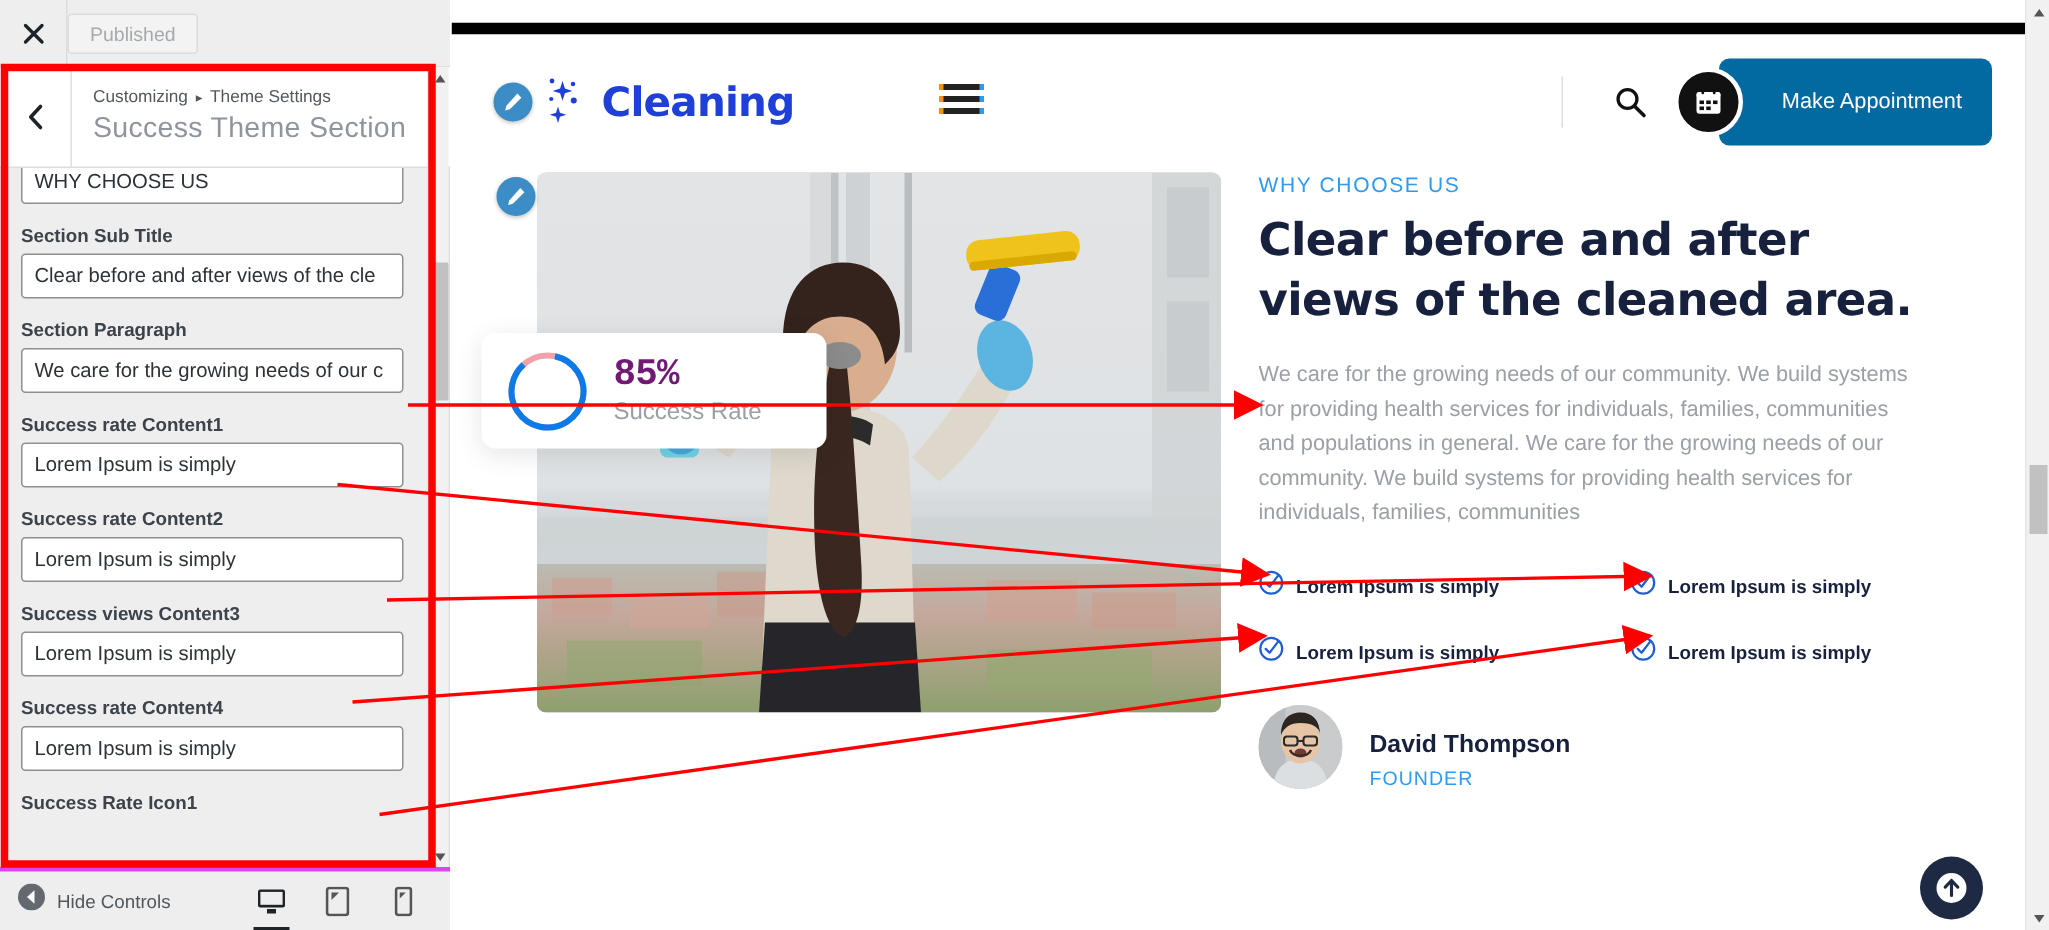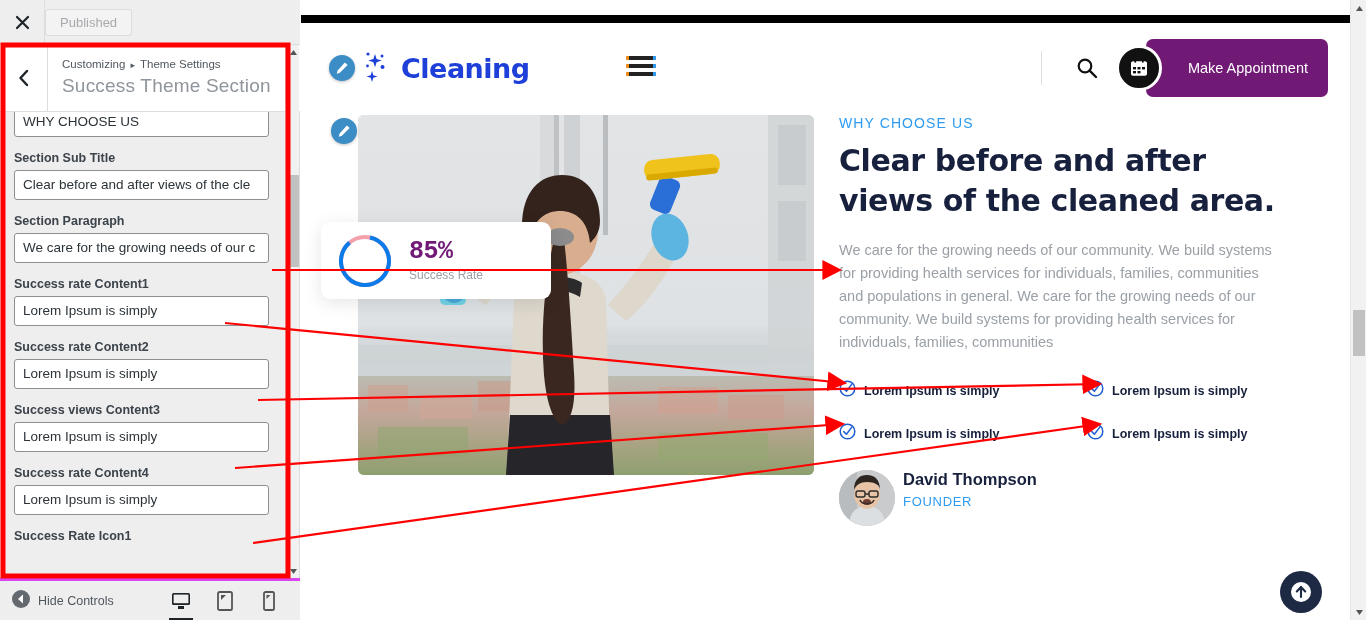--- a/index.html
+++ b/index.html
@@ -136,21 +136,21 @@
   .brand-text {
     font-size: 27px; font-weight: bold; color: #1e3fd8;
     letter-spacing: -0.5px; font-family: "DejaVu Sans", sans-serif;
   }
   .hamburger { margin-left: 96px; cursor: pointer; }
   .hdr-right { margin-left: auto; display:flex; align-items:center; }
   .hdr-divider { width: 1px; height: 34px; background: #dfdfdf; margin-right: 34px; }
   .search-btn { cursor:pointer; display:flex; align-items:center; }
   .appt-wrap { position: relative; margin-left: 48px; margin-right: 22px; height: 58px; display:flex; align-items:center;}
   .appt-btn {
-    background: #701a75; color: #fff; border: none; border-radius: 7px;
+    background: #0369a1; color: #fff; border: none; border-radius: 7px;
     height: 58px; padding: 0 20px 0 42px;
     font-size: 14.5px; font-family: "Liberation Sans", sans-serif;
     cursor: pointer; display: flex; align-items: center;
   }
   .appt-icon {
     position: absolute; left: -30px; top: 50%; transform: translateY(-50%);
     width: 46px; height: 46px; border-radius: 50%;
     background: #111; display:flex; align-items:center; justify-content:center;
     border: 3px solid #fff;
   }
@@ -169,21 +169,21 @@
   }
   .photo-svg { display:block; width:456px; height:360px; }
 
   .rate-card {
     position: absolute; left: 20px; top: 207px;
     width: 230px; height: 77px; background:#fff; border-radius: 9px;
     display:flex; align-items:center; padding-left: 16px; gap: 16px;
     box-shadow: 0 4px 18px rgba(0,0,0,.10);
   }
   .rate-num { font-size: 25px; font-weight: bold; color: #701a75; letter-spacing:-.5px; line-height:1; font-family:Liberation Mono, monospace;}
-  .rate-lbl { font-size: 12px; color: #9aa0a6; margin-top: 4px; }
+  .rate-lbl { font-size: 16px; color: #9aa0a6; margin-top: 4px; }
 
   .right-col { position: absolute; left: 538px; top: 100px; width: 470px; }
   .eyebrow {
     font-size: 14px; color: #2e9bf0; letter-spacing: 1.1px;
     font-weight: 500; margin-bottom: 10px;
   }
   .headline {
     font-size: 30px; line-height: 40px; color: #17203c;
     font-weight: bold; letter-spacing: -.4px; font-family:"DejaVu Sans", sans-serif;
   }
@@ -191,21 +191,21 @@
     margin-top: 18px; font-size: 14.5px; line-height: 23px; color: #9aa0a6;
     width: 440px;
   }
   .checks {
     margin-top: 26px; display:grid; grid-template-columns: 248px 248px;
     row-gap: 22px;
   }
   .check-item { display:flex; align-items:center; gap: 8px; }
   .check-text { font-size: 12.5px; font-weight: bold; color: #17203c; }
 
-  .author { position: absolute; left: 538px; top: 455px; display:flex; align-items:flex-start; gap: 8px; }
+  .author { position: absolute; left: 538px; top: 455px; display:flex; align-items:flex-end; gap: 18px; }
   .avatar { width: 56px; height: 56px; border-radius: 50%; overflow:hidden; background:#c8cacc; }
   .author-name { font-size: 16.5px; font-weight: bold; color: #17203c; }
   .author-role { font-size: 13px; color: #2e9bf0; letter-spacing: .7px; margin-top: 5px; }
 
   .totop {
     position: absolute; right: 28px; bottom: 22px;
     width: 42px; height: 42px; border-radius: 50%;
     background: #1e2a44; display:flex; align-items:center; justify-content:center;
     cursor: pointer;
   }

